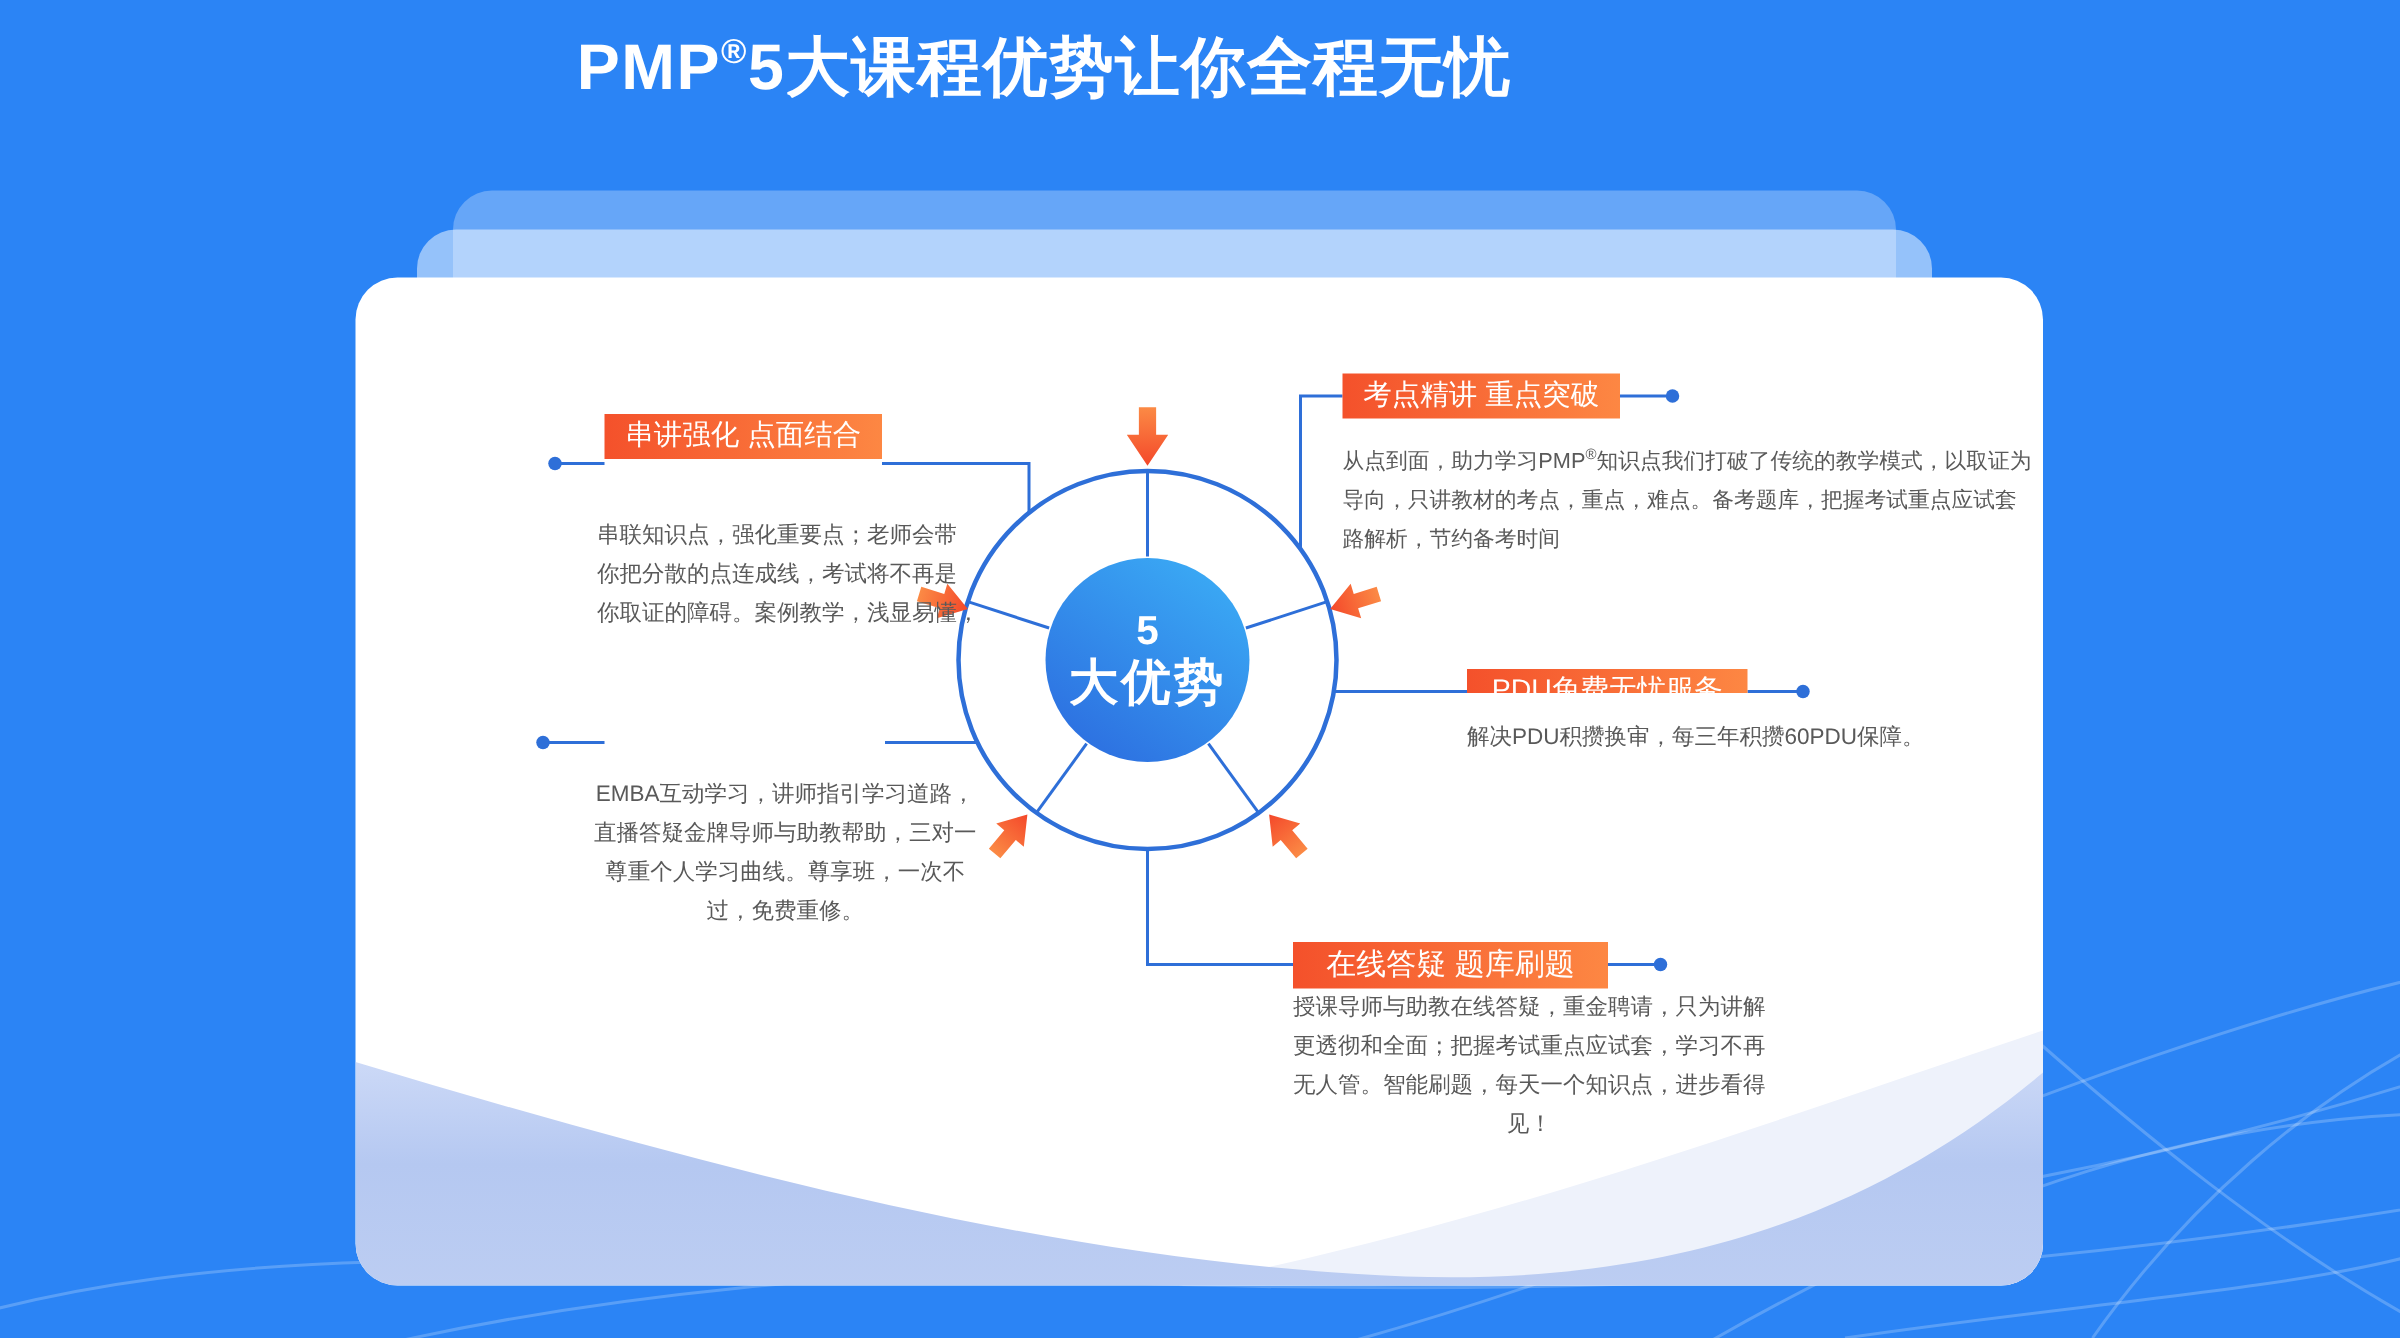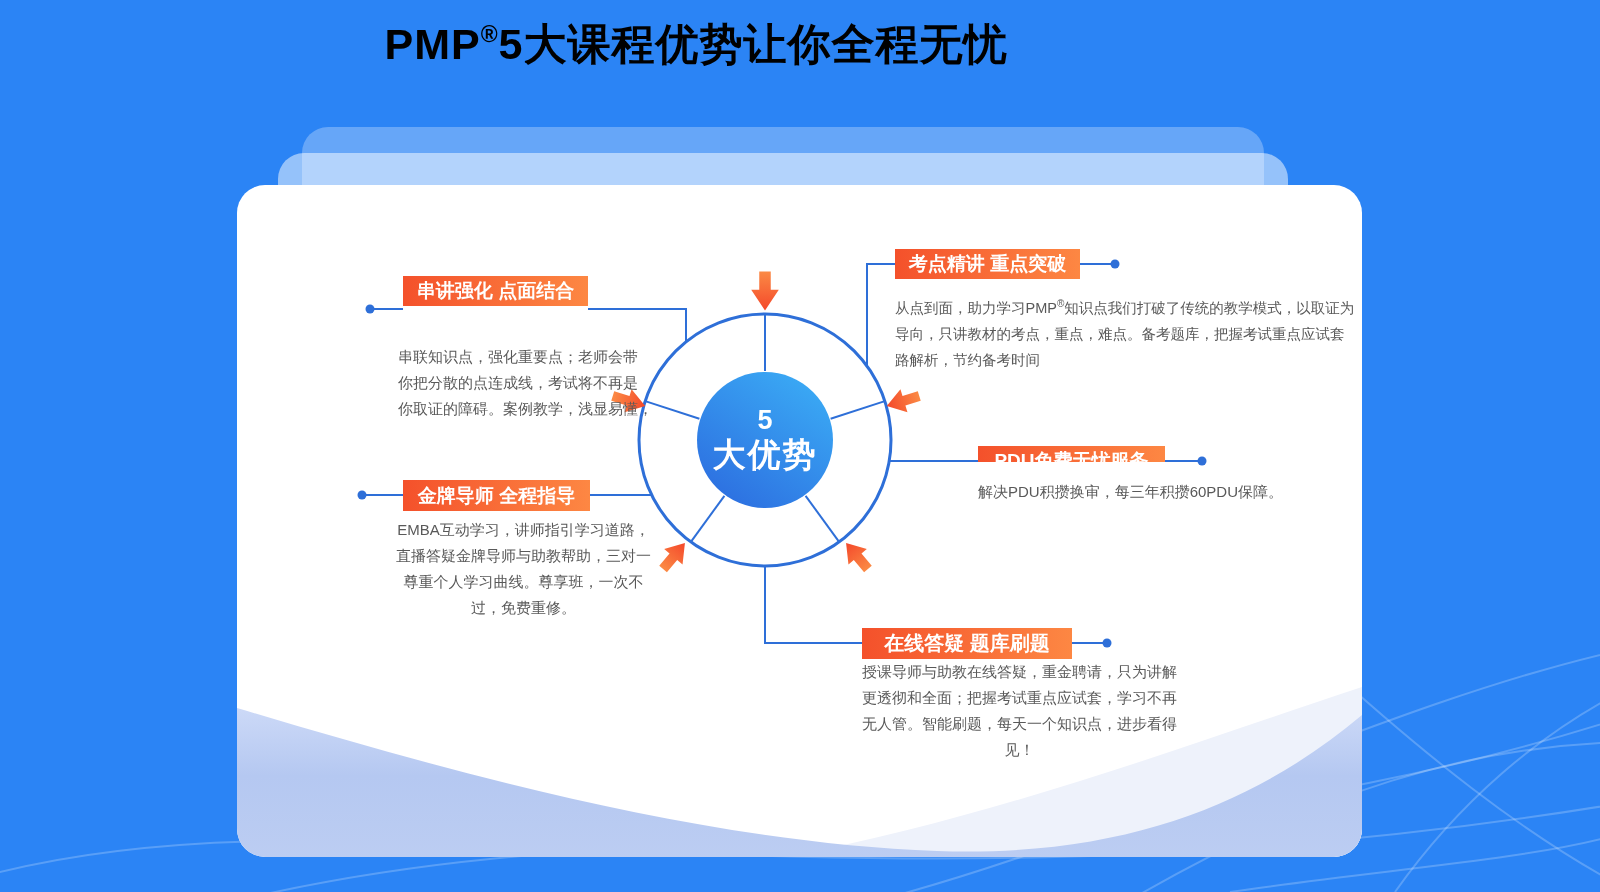--- a/index.html
+++ b/index.html
@@ -1,30 +1,30 @@
 <!DOCTYPE html>
 <html><head>
 <meta charset="utf-8">
 <style>
   html,body{margin:0;padding:0;background:#2b84f5;}
   .page{position:relative;width:1600px;height:892px;background:#2b84f5;overflow:hidden;
         font-family:"Liberation Sans",sans-serif;}
   .page-title{position:absolute;top:16px;left:0;width:1392px;text-align:center;
-        color:#000000;font-size:43px;font-weight:bold;letter-spacing:1px;}
+        color:#ffffff;font-size:43px;font-weight:bold;letter-spacing:1px;}
   .page-title .reg{font-size:23px;vertical-align:17px;font-weight:bold;}
   .bg-lines{position:absolute;left:0;top:0;}
   .band{position:absolute;border-radius:26px;}
   .band1{left:302px;top:127px;width:962px;height:120px;background:rgba(255,255,255,0.28);}
   .band2{left:278px;top:153px;width:1010px;height:120px;background:rgba(255,255,255,0.50);}
   .card{position:absolute;left:237px;top:185px;width:1125px;height:672px;background:#ffffff;
         border-radius:28px;overflow:hidden;}
   .card-waves{position:absolute;left:0;bottom:0;}
   .overlay{position:absolute;left:0;top:0;}
   .pill{position:absolute;background:linear-gradient(90deg,#f4512b 0%,#fd8743 100%);
-        color:#ffffff;font-weight:bold;font-size:19px;text-align:center;box-sizing:border-box;}
+        color:#ffffff;font-weight:normal;font-size:19px;text-align:center;box-sizing:border-box;}
   .pill-1{left:403px;top:276px;width:185px;height:30px;line-height:30px;}
   .pill-2{left:403px;top:480px;width:187px;height:31px;line-height:31px;}
   .pill-3{left:895px;top:249px;width:185px;height:30px;line-height:30px;}
   .pill-4{left:978px;top:446px;width:187px;height:16px;line-height:30px;}
   .pill-5{left:862px;top:628px;width:210px;height:31px;line-height:31px;font-size:20px;}
   .desc{position:absolute;color:#595959;font-size:15px;line-height:26px;white-space:nowrap;}
   .desc-1{left:398px;top:330px;margin-top:14px;}
   .desc-2{left:396px;top:517px;text-align:center;}
   .desc-3{left:895px;top:291px;font-size:14.5px;}
   .desc-4{left:978px;top:479px;}
@@ -123,21 +123,20 @@
     <div class="hub-txt">大优势</div>
   </div>
 
   <div class="pill pill-1">串讲强化 点面结合</div>
   <div class="desc desc-1">
     <div>串联知识点，强化重要点；老师会带</div>
     <div>你把分散的点连成线，考试将不再是</div>
     <div>你取证的障碍。案例教学，浅显易懂，</div>
   </div>
 
-  <div class="pill pill-2">金牌导师 全程指导</div>
   <div class="desc desc-2">
     <div>EMBA互动学习，讲师指引学习道路，</div>
     <div>直播答疑金牌导师与助教帮助，三对一</div>
     <div>尊重个人学习曲线。尊享班，一次不</div>
     <div>过，免费重修。</div>
   </div>
 
   <div class="pill pill-3">考点精讲 重点突破</div>
   <div class="desc desc-3">
     <div><span>从点到面，助力学习PMP</span><span class="reg">®</span><span>知识点我们打破了传统的教学模式，以取证为</span></div>

